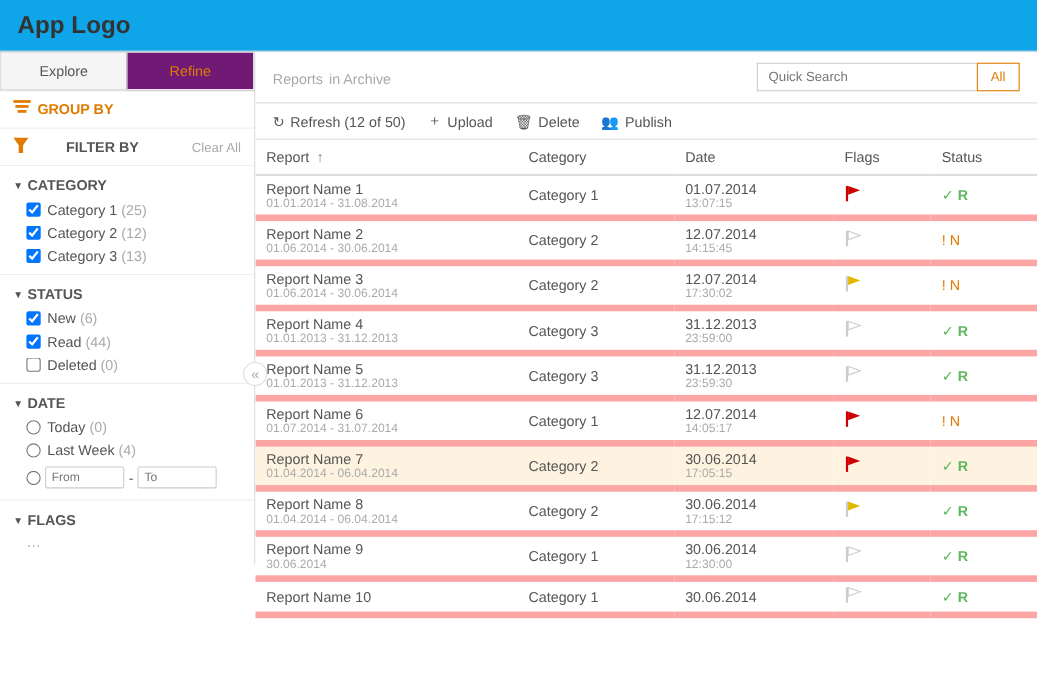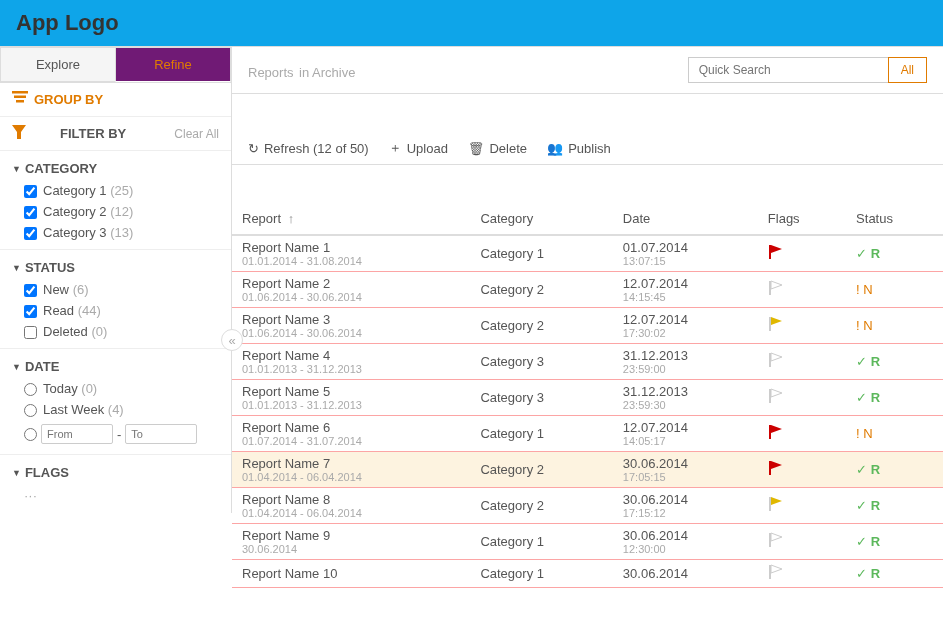--- a/index.html
+++ b/index.html
@@ -108,21 +108,21 @@
       color: #555;
       font-weight: bold;
     }
     .triangle {
       display: inline-block;
       margin-right: 4px;
       font-size: 9px;
     }
     .filter-item {
       display: flex;
-      align-items: flex-end;
+      align-items: center;
       padding: 3px 0 3px 12px;
       color: #555;
     }
     .filter-item input[type="checkbox"] {
       margin-right: 6px;
       cursor: pointer;
     }
     .filter-item input[type="radio"] {
       margin-right: 6px;
       cursor: pointer;
@@ -176,21 +176,20 @@
     .sidebar-wrapper {
       position: relative;
     }
 
     
     .content {
       flex: 1;
       display: flex;
       flex-direction: column;
       overflow: hidden;
-      gap: 38px;
     }
 
     .content-header {
       display: flex;
       align-items: center;
       justify-content: space-between;
       padding: 10px 16px;
       border-bottom: 1px solid #ddd;
     }
     .reports-title {
@@ -268,21 +267,21 @@
       color: #888;
       margin-left: 3px;
     }
     td {
       padding: 4px 10px;
       color: #555;
       font-size: 13px;
       vertical-align: middle;
     }
     tr.data-row.selected { background: #fdf3e0; }
-    tr.data-row { border-bottom: 1px solid #fca5a5; }
+    tr.data-row { border-bottom: 6px solid #fca5a5; }
 
     .report-name {
       color: #555;
       font-weight: normal;
       display: block;
     }
     .report-date-range {
       color: #aaa;
       font-size: 11px;
       display: block;

